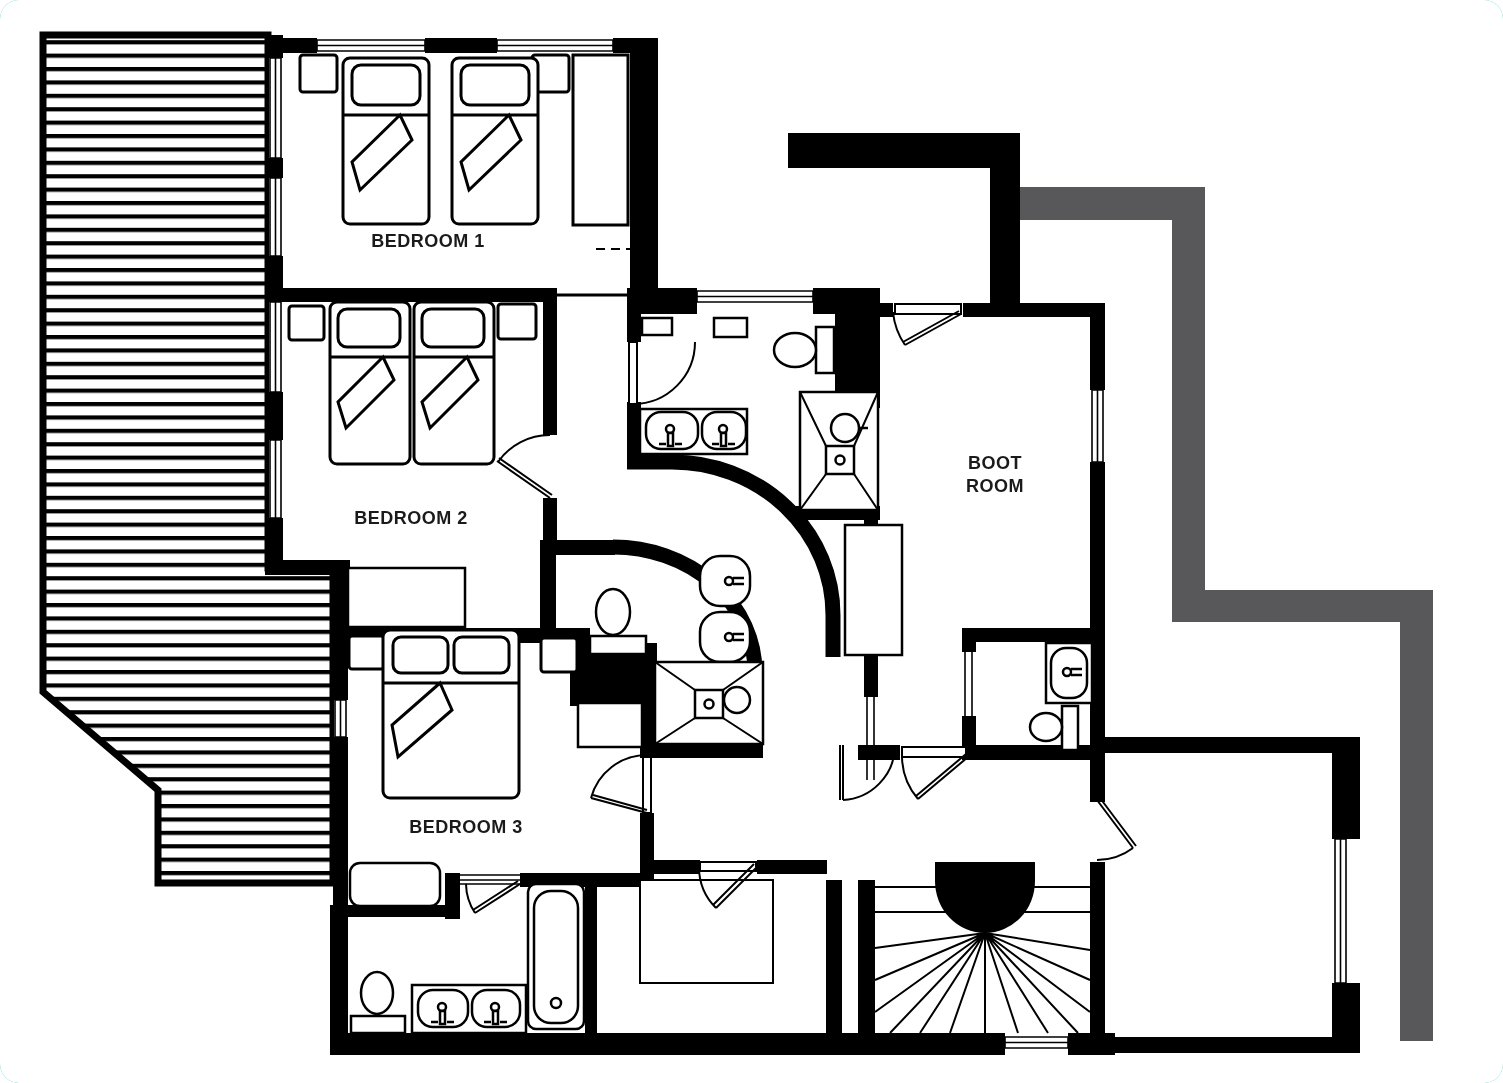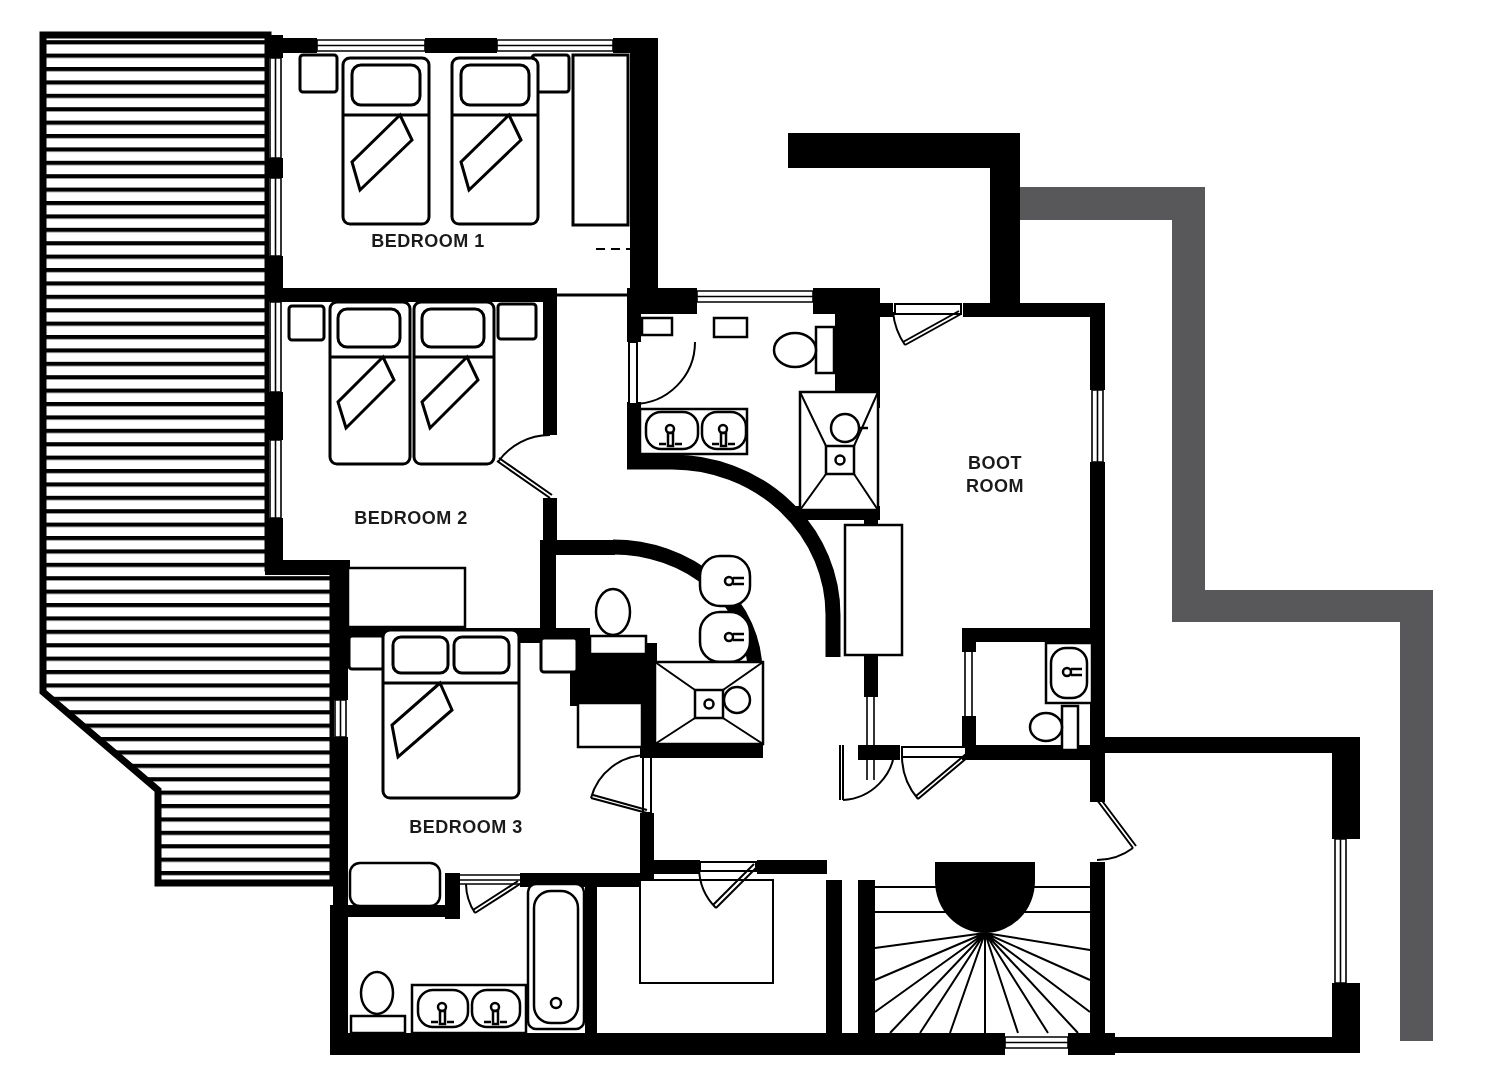--- a/index.html
+++ b/index.html
@@ -1,17 +1,17 @@
 <!DOCTYPE html>
 <html><head>
 <meta charset="utf-8">
 <style>
   html,body{margin:0;padding:0;background:#ffffff;}
   body{width:1503px;height:1083px;font-family:"Liberation Sans",sans-serif;}
-  .plan-wrap{position:relative;width:1503px;height:1083px;background:#14b8a6;overflow:hidden;}
+  .plan-wrap{position:relative;width:1503px;height:1083px;background:#14b8a6;overflow:hidden;border-radius:19px;}
   svg{display:block;}
   text.room-label{font-family:"Liberation Sans",sans-serif;font-size:18px;font-weight:600;
        letter-spacing:.5px;fill:#1a1a1a;text-anchor:middle;}
 </style>
 </head>
 <body>
 
 <div class="plan-wrap">
 <svg width="1503" height="1083" viewBox="0 0 1503 1083" xmlns="http://www.w3.org/2000/svg">
 

